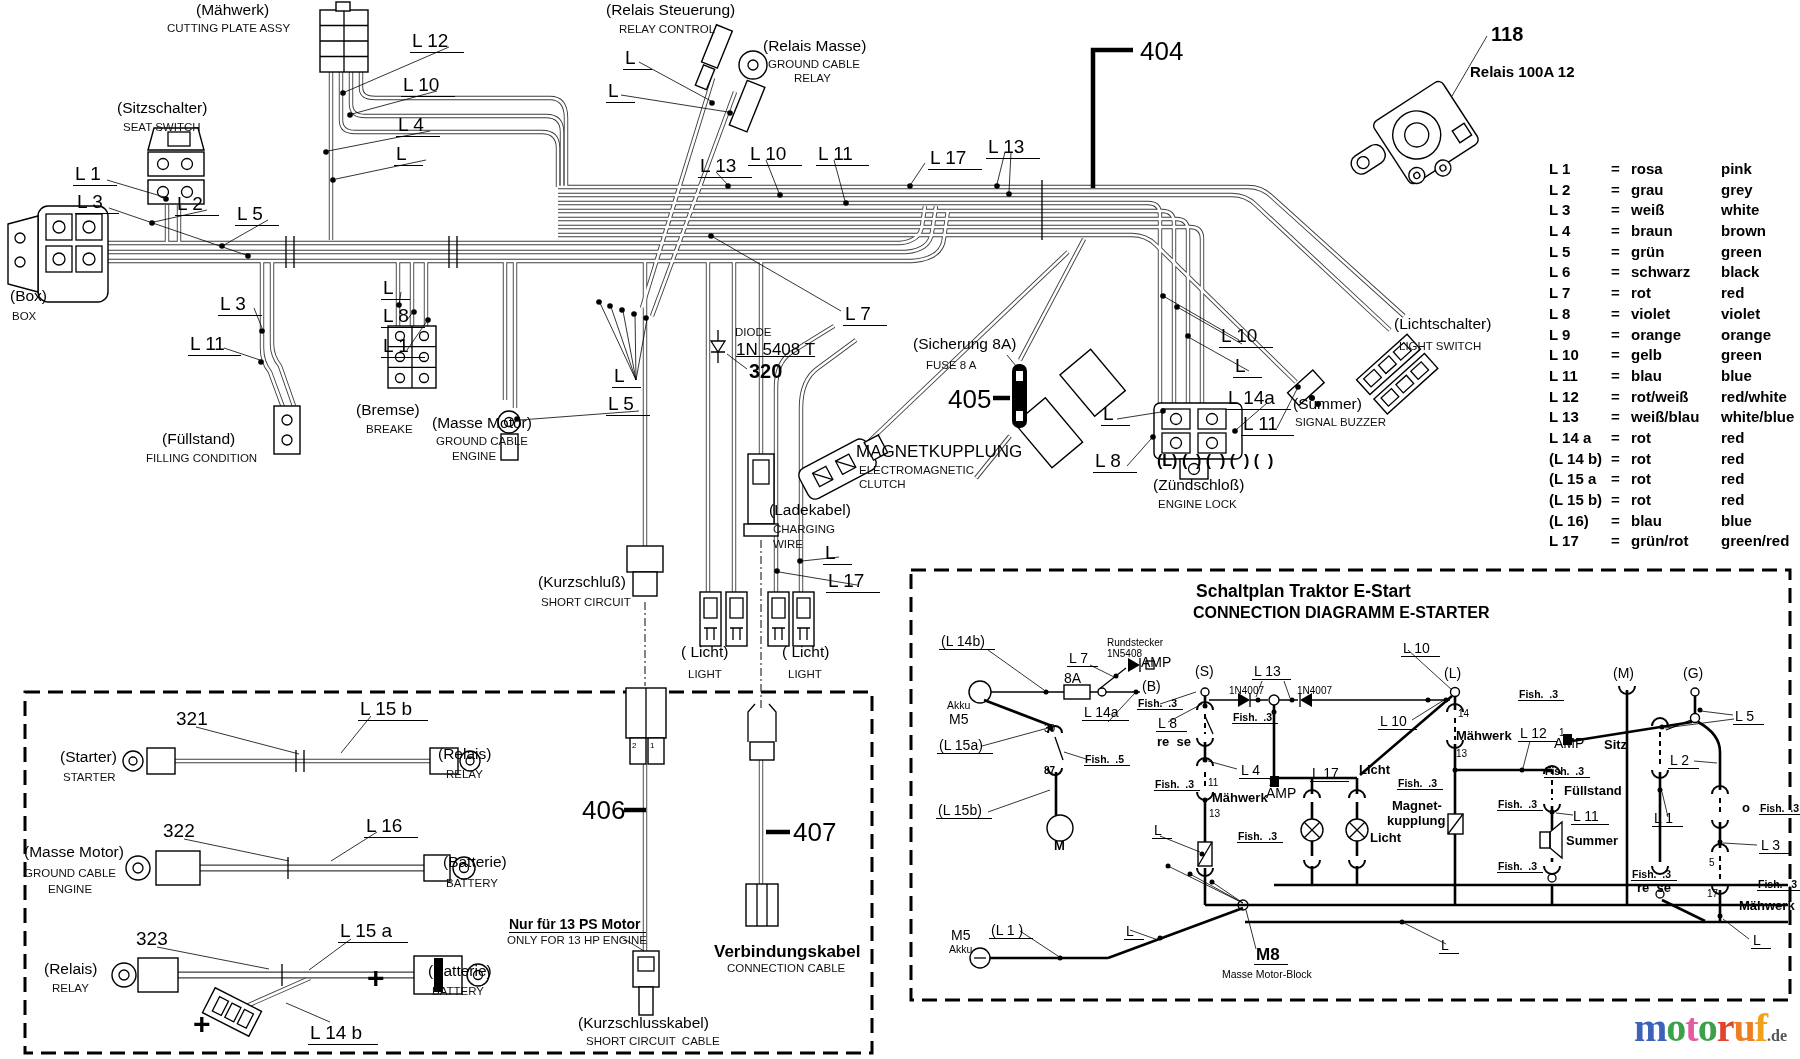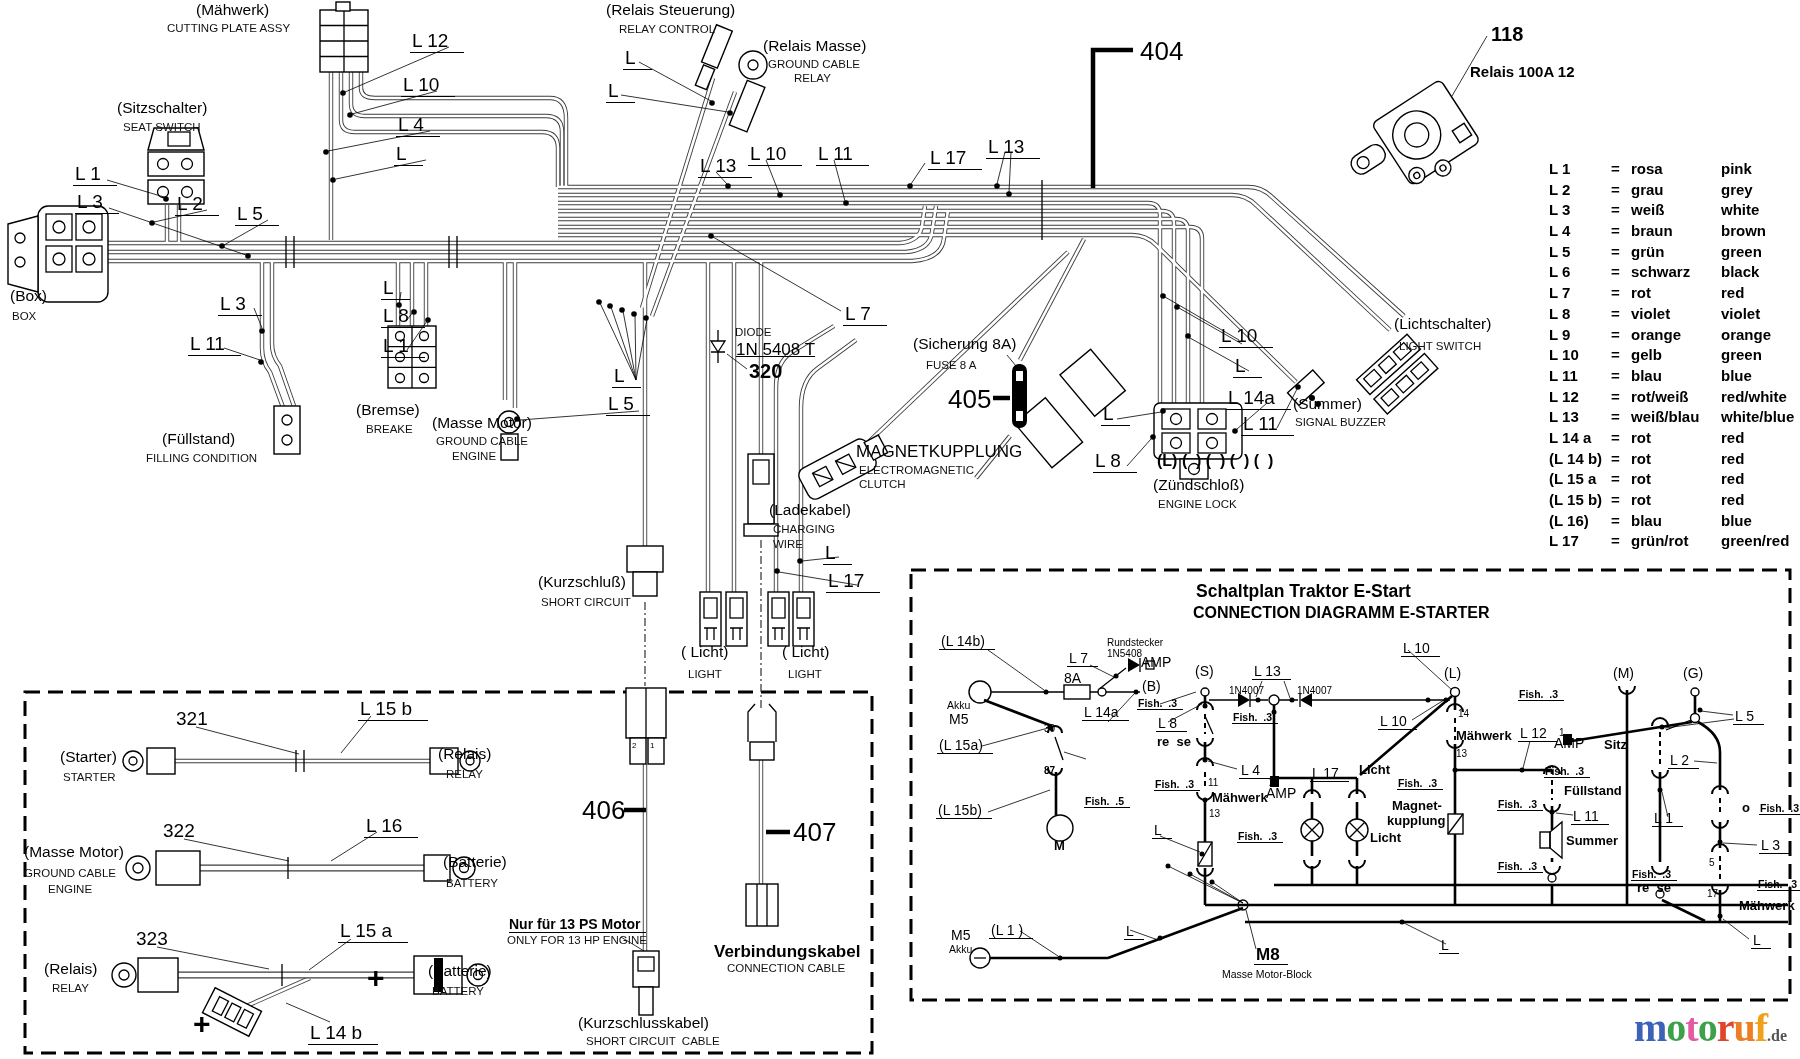--- a/index.html
+++ b/index.html
@@ -614,21 +614,21 @@
       <span class="lbl s11" style="left: 947px; top: 700px;">Akku</span>
       <span class="lbl s13" style="left: 949px; top: 712px;">M5</span>
       <span class="lbl s10b" style="left: 1137px; top: 698px;">Fish.  .3</span>
       <span class="lbl s15u" style="left: 1082px; top: 705px;">L 14a</span>
       <span class="lbl s15u" style="left: 1156px; top: 716px;">L 8</span>
       <span class="lbl s10b" style="left: 1232px; top: 712px;">Fish.  .3</span>
       <span class="lbl s13b" style="left: 1157px; top: 735px;">re  se</span>
       <span class="lbl s15u" style="left: 937px; top: 738px;">(L 15a)</span>
       <span class="lbl s10" style="left: 1044px; top: 724px;">30</span>
       <span class="lbl s10" style="left: 1044px; top: 766px; font-weight: bold;">87</span>
-      <span class="lbl s10b" style="left: 1084px; top: 796px; text-align: center;">Fish.  .5</span>
+      <span class="lbl s10b" style="left: 1084px; top: 754px; text-align: center;">Fish.  .5</span>
       <span class="lbl s15u" style="left: 1239px; top: 763px;">L 4</span>
       <span class="lbl s10" style="left: 1208px; top: 778px;">11</span>
       <span class="lbl s10b" style="left: 1154px; top: 779px;">Fish.  .3</span>
       <span class="lbl s13b" style="left: 1212px; top: 791px;">Mähwerk</span>
       <span class="lbl s10" style="left: 1209px; top: 809px;">13</span>
       <span class="lbl s10" style="left: 1269px; top: 778px;">2</span>
       <span class="lbl s15" style="left: 1266px; top: 786px;">AMP</span>
       <span class="lbl s15u" style="left: 1310px; top: 766px;">L 17</span>
       <span class="lbl s13b" style="left: 1359px; top: 763px;">Licht</span>
       <span class="lbl s15u" style="left: 1401px; top: 641px;">L 10</span>

